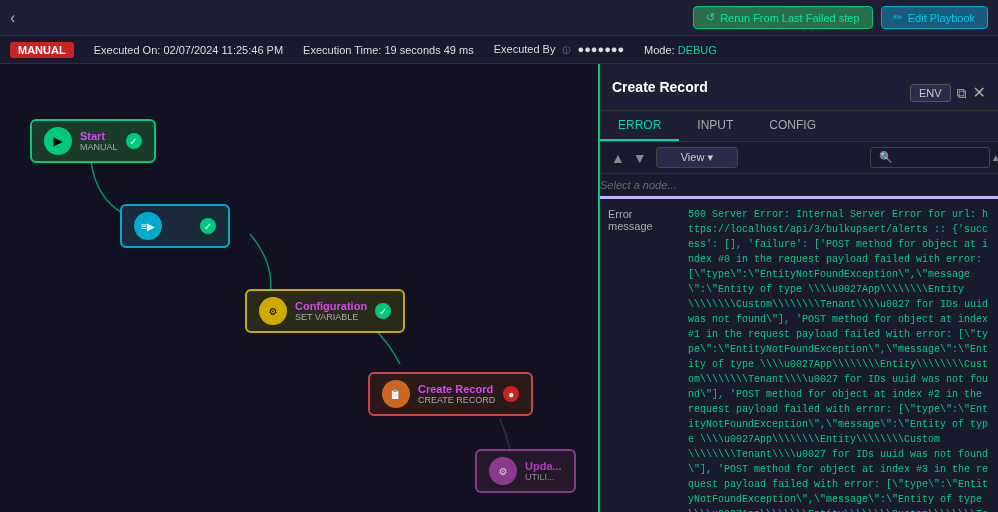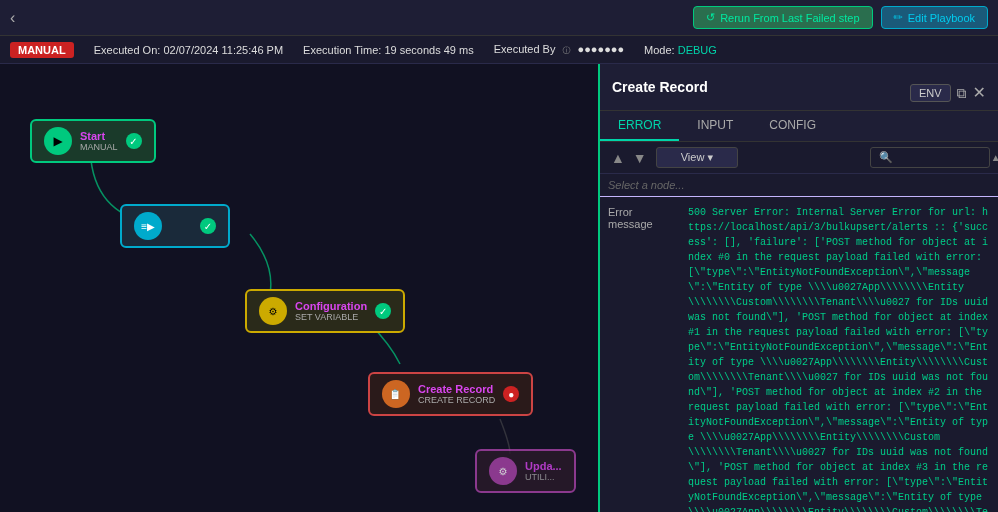--- a/index.html
+++ b/index.html
@@ -340,24 +340,24 @@
       background: transparent;
       border: none;
       color: #ccc;
       font-size: 11px;
       outline: none;
       width: 90px;
     }
 
     
     .node-selector {
-      padding: 5px 8px;
+      padding: 5px 0;
       color: #666;
       font-size: 11px;
-      border-bottom: 1px solid #c4b5fd;
+      border-bottom: 3px solid #c4b5fd;
       font-style: italic;
     }
 
     
     .error-section {
       flex: 1;
       overflow-y: auto;
       padding: 8px;
     }
     .error-header {

